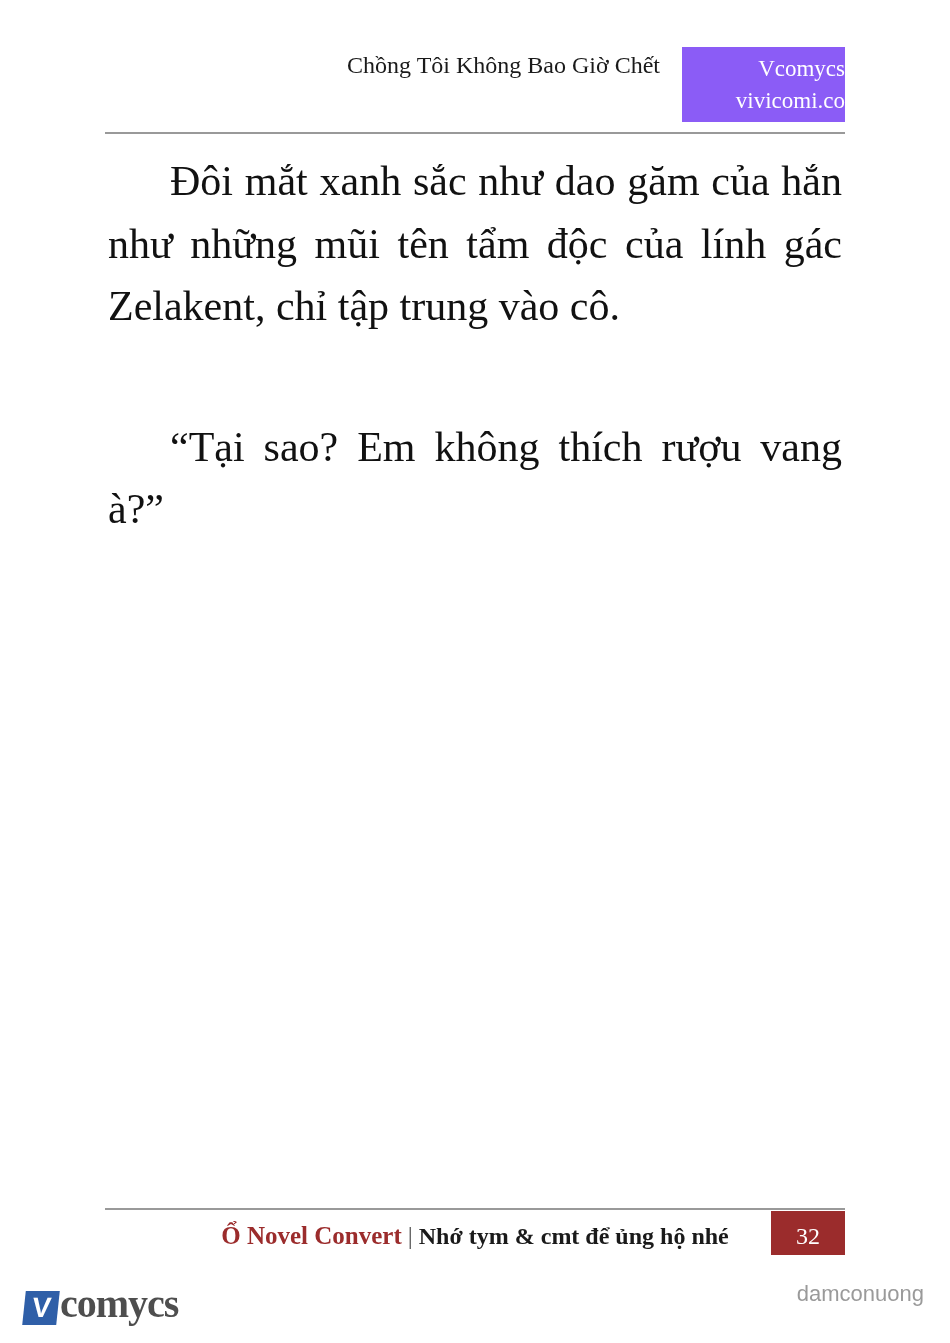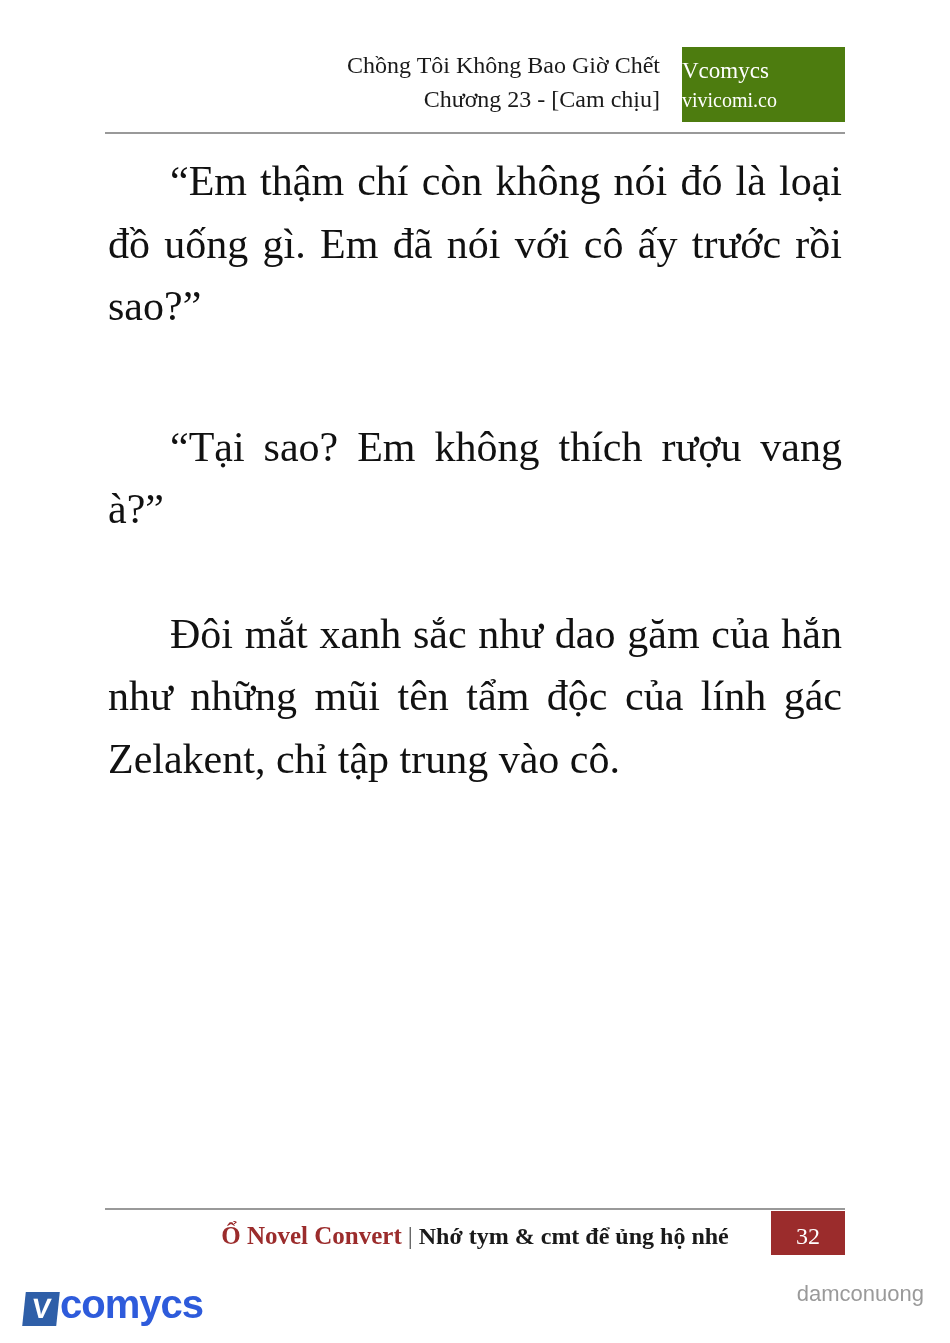--- a/index.html
+++ b/index.html
@@ -43,35 +43,35 @@
     font-size: 24px;
     color: #1a1a1a;
     white-space: nowrap;
   }
   .header-badge {
     position: absolute;
     right: 0;
     top: -1px;
     width: 163px;
     height: 75px;
-    background: #4d7c0f;
+    background: #8b5cf6;
     color: #ffffff;
     display: flex;
     flex-direction: column;
-    align-items: flex-start;
+    align-items: flex-end;
     justify-content: center;
     line-height: 1.35;
   }
   .header-badge .b1 {
     font-family: "Liberation Serif", serif;
     font-size: 23px;
   }
   .header-badge .b2 {
     font-family: "Liberation Serif", serif;
-    font-size: 20px;
+    font-size: 23px;
   }
   .header-rule {
     position: absolute;
     left: 105px;
     top: 132px;
     width: 740px;
     height: 2px;
     background: #999999;
   }
 
@@ -180,53 +180,52 @@
     background: #2f5fa8;
     color: #ffffff;
     font-size: 28px;
     line-height: 34px;
     text-align: center;
     margin-right: 2px;
     transform: skewX(-6deg);
   }
   .logo-text {
     font-size: 40px;
-    color: #1d4ed8;
+    color: #404040;
     opacity: 0.92;
+    font-family: Liberation Serif, serif;
   }
   .wm-right {
     position: absolute;
     right: 26px;
     bottom: 36px;
     font-family: "Liberation Sans", sans-serif;
     font-size: 22px;
     color: #9a9a9a;
   }
 </style>
 </head>
 <body>
 
 <div class="page">
 
   <div class="header">
     <div class="header-titles">
       <div class="header-line">Chồng Tôi Không Bao Giờ Chết</div>
-      <div class="header-line">Chương 23 - [Cam chịu]</div>
     </div>
     <div class="header-badge">
       <div class="b1">Vcomycs</div>
       <div class="b2">vivicomi.co</div>
     </div>
   </div>
   <div class="header-rule"></div>
 
   <div class="content">
-    <p class="para gap-lg">“Em thậm chí còn không nói đó là loại đồ uống gì. Em đã nói với cô ấy trước rồi sao?”</p>
+    <p class="para gap-lg">Đôi mắt xanh sắc như dao găm của hắn như những mũi tên tẩm độc của lính gác Zelakent, chỉ tập trung vào cô.</p>
     <p class="para">“Tại sao? Em không thích rượu vang à?”</p>
-    <p class="para gap-lg">Đôi mắt xanh sắc như dao găm của hắn như những mũi tên tẩm độc của lính gác Zelakent, chỉ tập trung vào cô.</p>
   </div>
 
   <div class="footer-rule"></div>
   <div class="footer">
     <div class="footer-center">
       <span class="footer-brand">Ổ Novel Convert</span><span class="footer-sep">|</span><span class="footer-note">Nhớ tym &amp; cmt để ủng hộ nhé</span>
     </div>
     <div class="page-number">32</div>
   </div>
 

